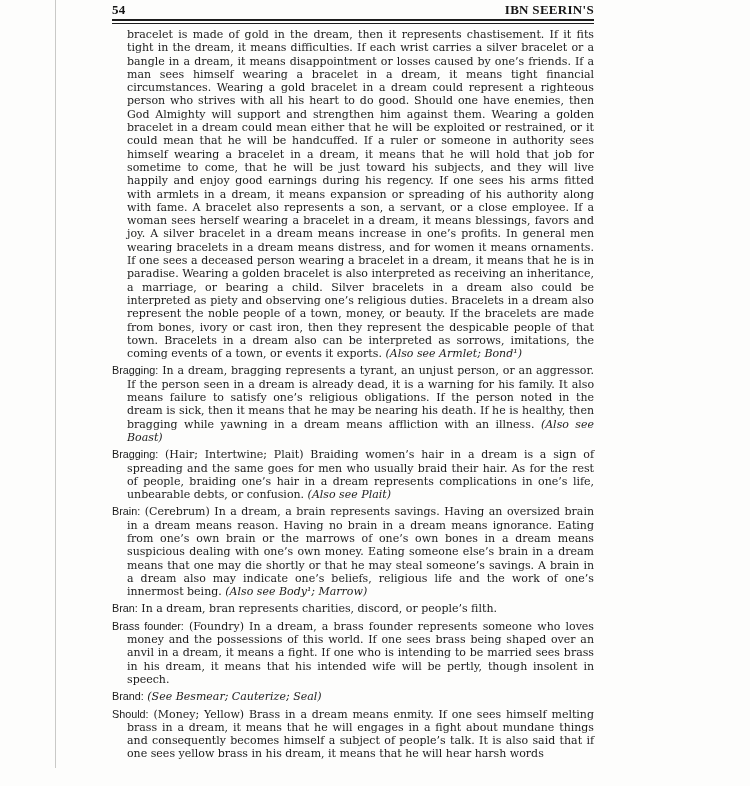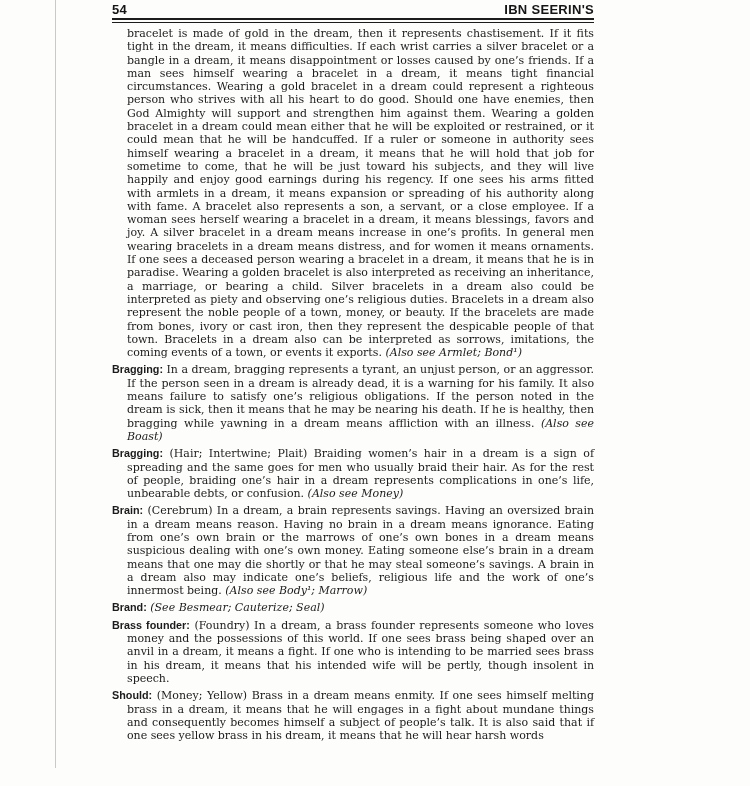--- a/index.html
+++ b/index.html
@@ -14,21 +14,21 @@
   .edge-line {
     position: absolute; left: 55px; top: 0;
     width: 1px; height: 768px;
     background: #c9c9c7;
   }
   .content {
     position: absolute; left: 112px; top: 2px; width: 482px;
   }
   .running-head {
     display: flex; justify-content: space-between; align-items: baseline;
-    font-family: Liberation Sans, sans-serif;
+    font-family: Liberation Serif, serif;
     font-weight: bold;
     font-size: 13px;
     letter-spacing: 0.3px;
     color: #151515;
   }
   .rule {
     margin-top: 1px;
     height: 2px;
     border-top: 2px solid #1c1c1c;
     border-bottom: 1px solid #1c1c1c;
@@ -40,40 +40,41 @@
     text-align: justify;
   }
   p.entry {
     margin: 0 0 4px 0;
     padding-left: 15px;
     text-indent: -15px;
   }
   p.entry.cont { text-indent: 0; }
   .term {
     font-family: "Liberation Sans", sans-serif;
-    font-weight: bold;
+    font-weight: normal;
     font-size: 10.8px;
     margin-top: 36px;
   }
   .xref { font-style: italic; }
 </style>
 </head>
 <body>
 
 <div class="page">
   <div class="edge-line"></div>
   <div class="content">
     <div class="running-head">
       <span>54</span>
       <span>IBN SEERIN'S</span>
     </div>
     <div class="rule"></div>
     <div class="body-text" id="entries">
         <p class="entry cont"><span>bracelet is made of gold in the dream, then it represents chastisement. If it fits tight in the dream, it means difficulties. If each wrist carries a silver bracelet or a bangle in a dream, it means disappointment or losses caused by one’s friends. If a man sees himself wearing a bracelet in a dream, it means tight financial circumstances. Wearing a gold bracelet in a dream could represent a righteous person who strives with all his heart to do good. Should one have enemies, then God Almighty will support and strengthen him against them. Wearing a golden bracelet in a dream could mean either that he will be exploited or restrained, or it could mean that he will be handcuffed. If a ruler or someone in authority sees himself wearing a bracelet in a dream, it means that he will hold that job for sometime to come, that he will be just toward his subjects, and they will live happily and enjoy good earnings during his regency. If one sees his arms fitted with armlets in a dream, it means expansion or spreading of his authority along with fame. A bracelet also represents a son, a servant, or a close employee. If a woman sees herself wearing a bracelet in a dream, it means blessings, favors and joy. A silver bracelet in a dream means increase in one’s profits. In general men wearing bracelets in a dream means distress, and for women it means ornaments. If one sees a deceased person wearing a bracelet in a dream, it means that he is in paradise. Wearing a golden bracelet is also interpreted as receiving an inheritance, a marriage, or bearing a child. Silver bracelets in a dream also could be interpreted as piety and observing one’s religious duties. Bracelets in a dream also represent the noble people of a town, money, or beauty. If the bracelets are made from bones, ivory or cast iron, then they represent the despicable people of that town. Bracelets in a dream also can be interpreted as sorrows, imitations, the coming events of a town, or events it exports.</span> <i class="xref">(Also see Armlet; Bond¹)</i></p>
         <p class="entry"><b class="term">Bragging:</b> <span>In a dream, bragging represents a tyrant, an unjust person, or an aggressor. If the person seen in a dream is already dead, it is a warning for his family. It also means failure to satisfy one’s religious obligations. If the person noted in the dream is sick, then it means that he may be nearing his death. If he is healthy, then bragging while yawning in a dream means affliction with an illness.</span> <i class="xref">(Also see Boast)</i></p>
-        <p class="entry"><b class="term">Bragging:</b> <span>(Hair; Intertwine; Plait) Braiding women’s hair in a dream is a sign of spreading and the same goes for men who usually braid their hair. As for the rest of people, braiding one’s hair in a dream represents complications in one’s life, unbearable debts, or confusion.</span> <i class="xref">(Also see Money)</i></p>
+        <p class="entry"><b class="term">Bragging:</b> <span>(Hair; Intertwine; Plait) Braiding women’s hair in a dream is a sign of spreading and the same goes for men who usually braid their hair. As for the rest of people, braiding one’s hair in a dream represents complications in one’s life, unbearable debts, or confusion.</span> <i class="xref">(Also see Plait)</i></p>
         <p class="entry"><b class="term">Brain:</b> <span>(Cerebrum) In a dream, a brain represents savings. Having an oversized brain in a dream means reason. Having no brain in a dream means ignorance. Eating from one’s own brain or the marrows of one’s own bones in a dream means suspicious dealing with one’s own money. Eating someone else’s brain in a dream means that one may die shortly or that he may steal someone’s savings. A brain in a dream also may indicate one’s beliefs, religious life and the work of one’s innermost being.</span> <i class="xref">(Also see Body¹; Marrow)</i></p>
+        <p class="entry"><b class="term">Bran:</b> <span>In a dream, bran represents charities, discord, or people’s filth.</span> </p>
+        <p class="entry"><b class="term">Brass founder:</b> <span>(Foundry) In a dream, a brass founder represents someone who loves money and the possessions of this world. If one sees brass being shaped over an anvil in a dream, it means a fight. If one who is intending to be married sees brass in his dream, it means that his intended wife will be pertly, though insolent in speech.</span> </p>
         <p class="entry"><b class="term">Brand:</b> <i class="xref">(See Besmear; Cauterize; Seal)</i></p>
-        <p class="entry"><b class="term">Brass founder:</b> <span>(Foundry) In a dream, a brass founder represents someone who loves money and the possessions of this world. If one sees brass being shaped over an anvil in a dream, it means a fight. If one who is intending to be married sees brass in his dream, it means that his intended wife will be pertly, though insolent in speech.</span> </p>
         <p class="entry"><b class="term">Should:</b> <span>(Money; Yellow) Brass in a dream means enmity. If one sees himself melting brass in a dream, it means that he will engages in a fight about mundane things and consequently becomes himself a subject of people’s talk. It is also said that if one sees yellow brass in his dream, it means that he will hear harsh words</span> </p>
       </div>
   </div>
 </div>
 
 </body></html>

